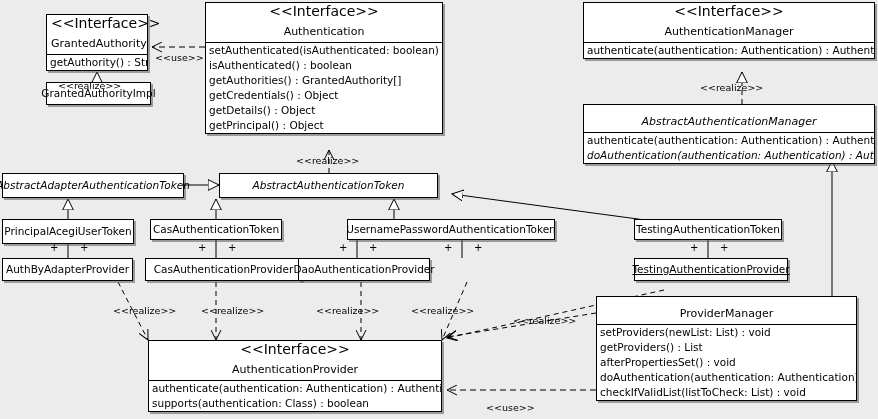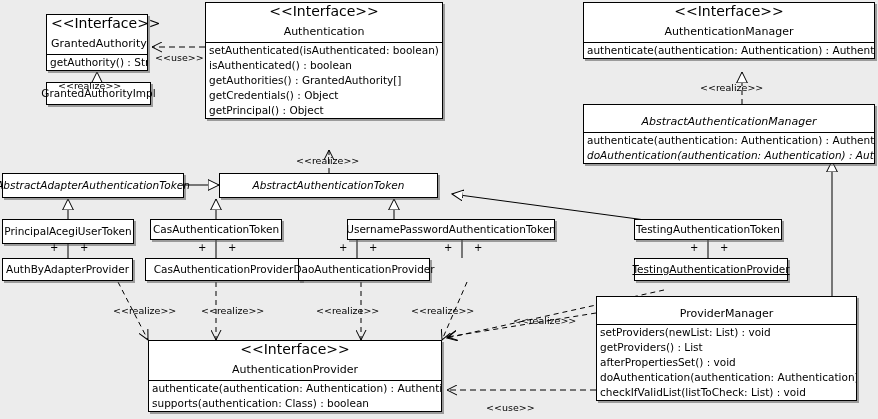--- a/index.html
+++ b/index.html
@@ -175,20 +175,21 @@
   <div class="umlbox" style="left:205px;top:2px;width:238px;">
     <div class="hdr">
       <div class="stereo">&lt;&lt;Interface&gt;&gt;</div>
       <div class="cname">Authentication</div>
     </div>
     <div class="ops sep">
       <div class="op">setAuthenticated(isAuthenticated: boolean) : void</div>
       <div class="op">isAuthenticated() : boolean</div>
       <div class="op">getAuthorities() : GrantedAuthority[]</div>
       <div class="op">getCredentials() : Object</div>
+      <div class="op">getDetails() : Object</div>
       <div class="op">getPrincipal() : Object</div>
     </div>
   </div>
   <div class="lbl" style="left:155px;top:52px;">&lt;&lt;use&gt;&gt;</div>
   <div class="lbl" style="left:296px;top:155px;">&lt;&lt;realize&gt;&gt;</div>
 
   <div class="umlbox" style="left:583px;top:2px;width:292px;">
     <div class="hdr">
       <div class="stereo">&lt;&lt;Interface&gt;&gt;</div>
       <div class="cname">AuthenticationManager</div>

